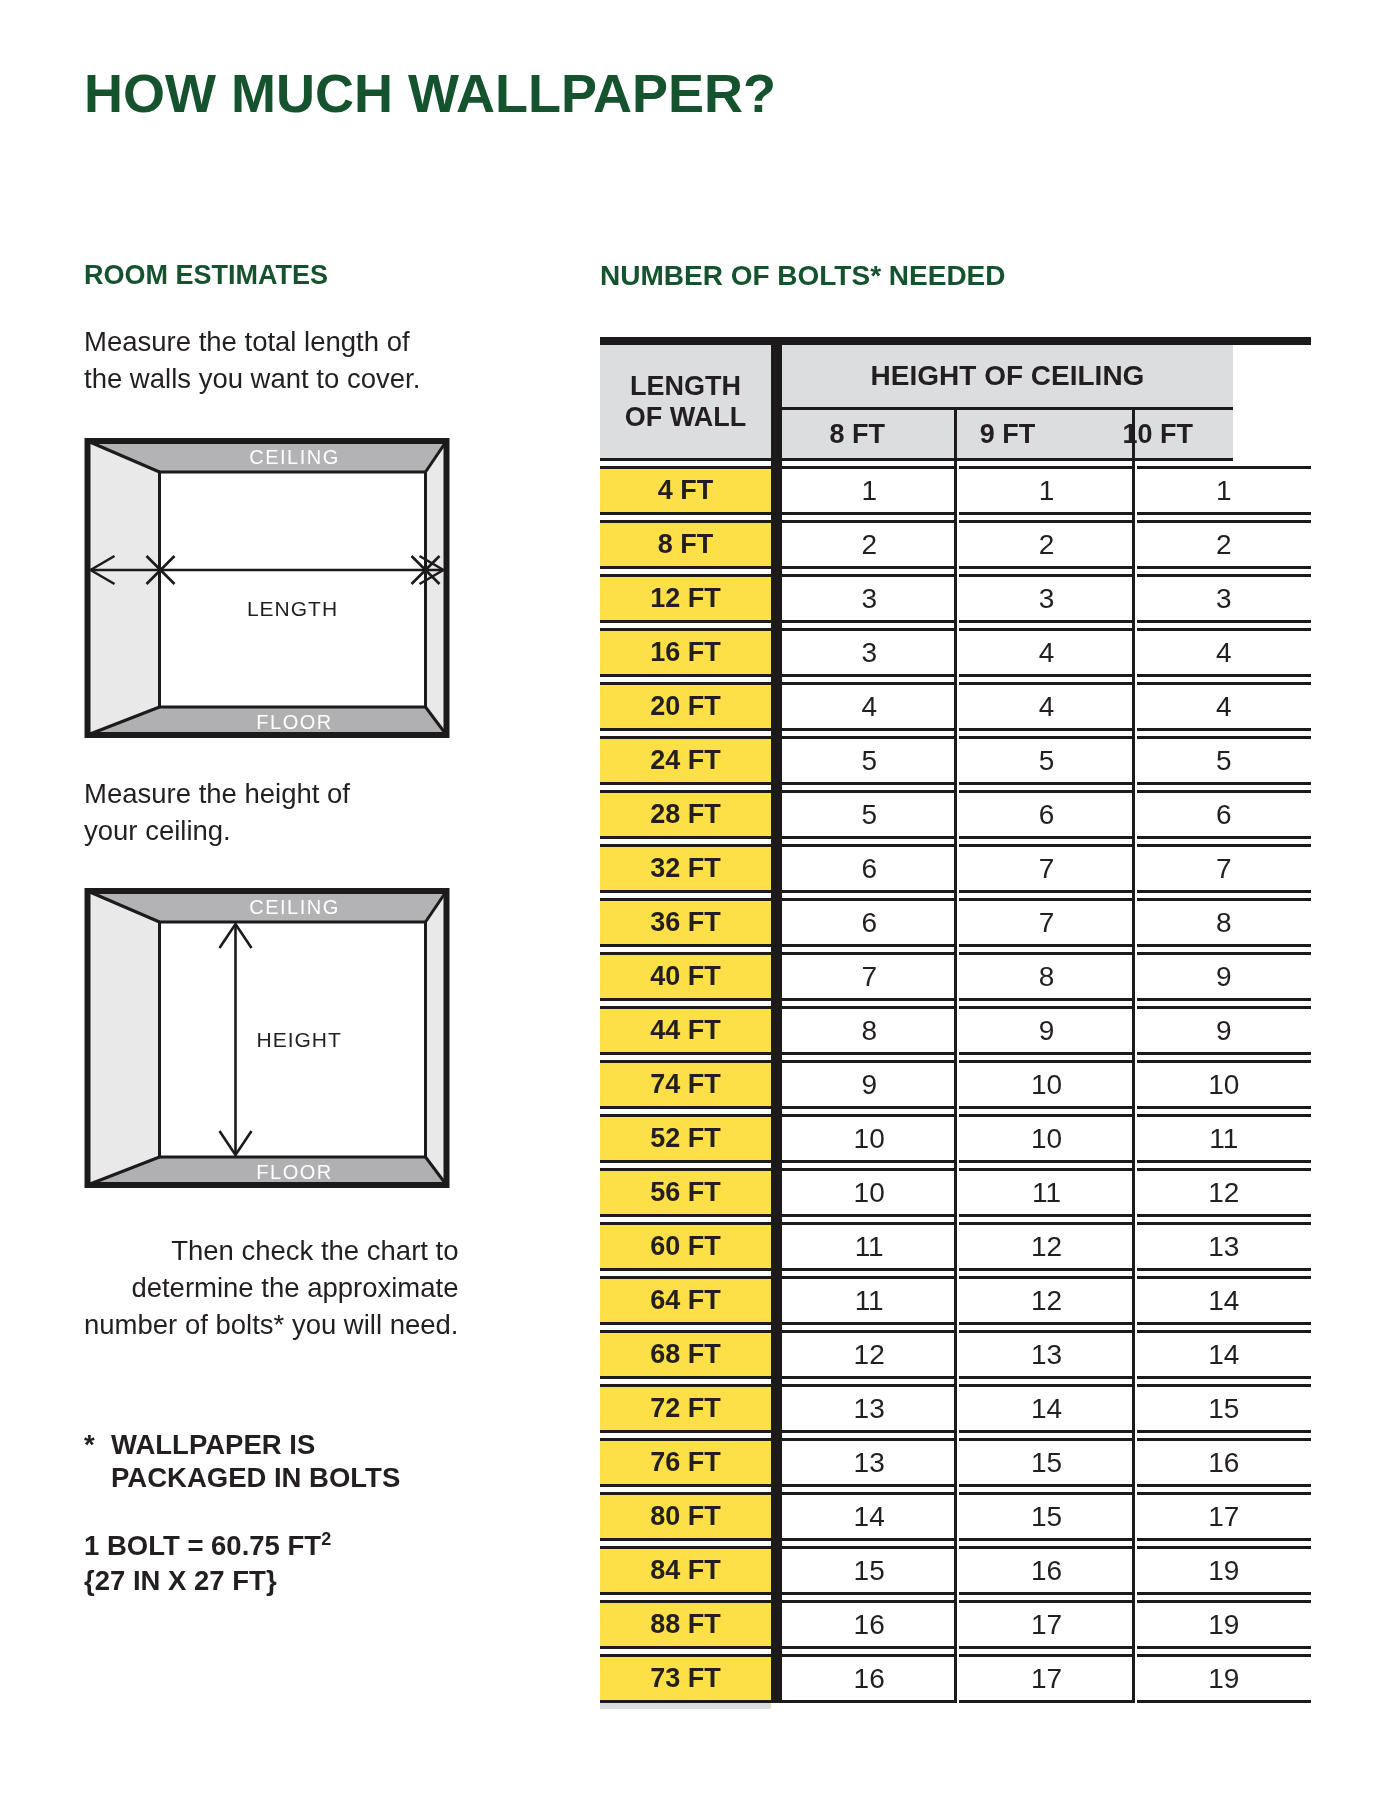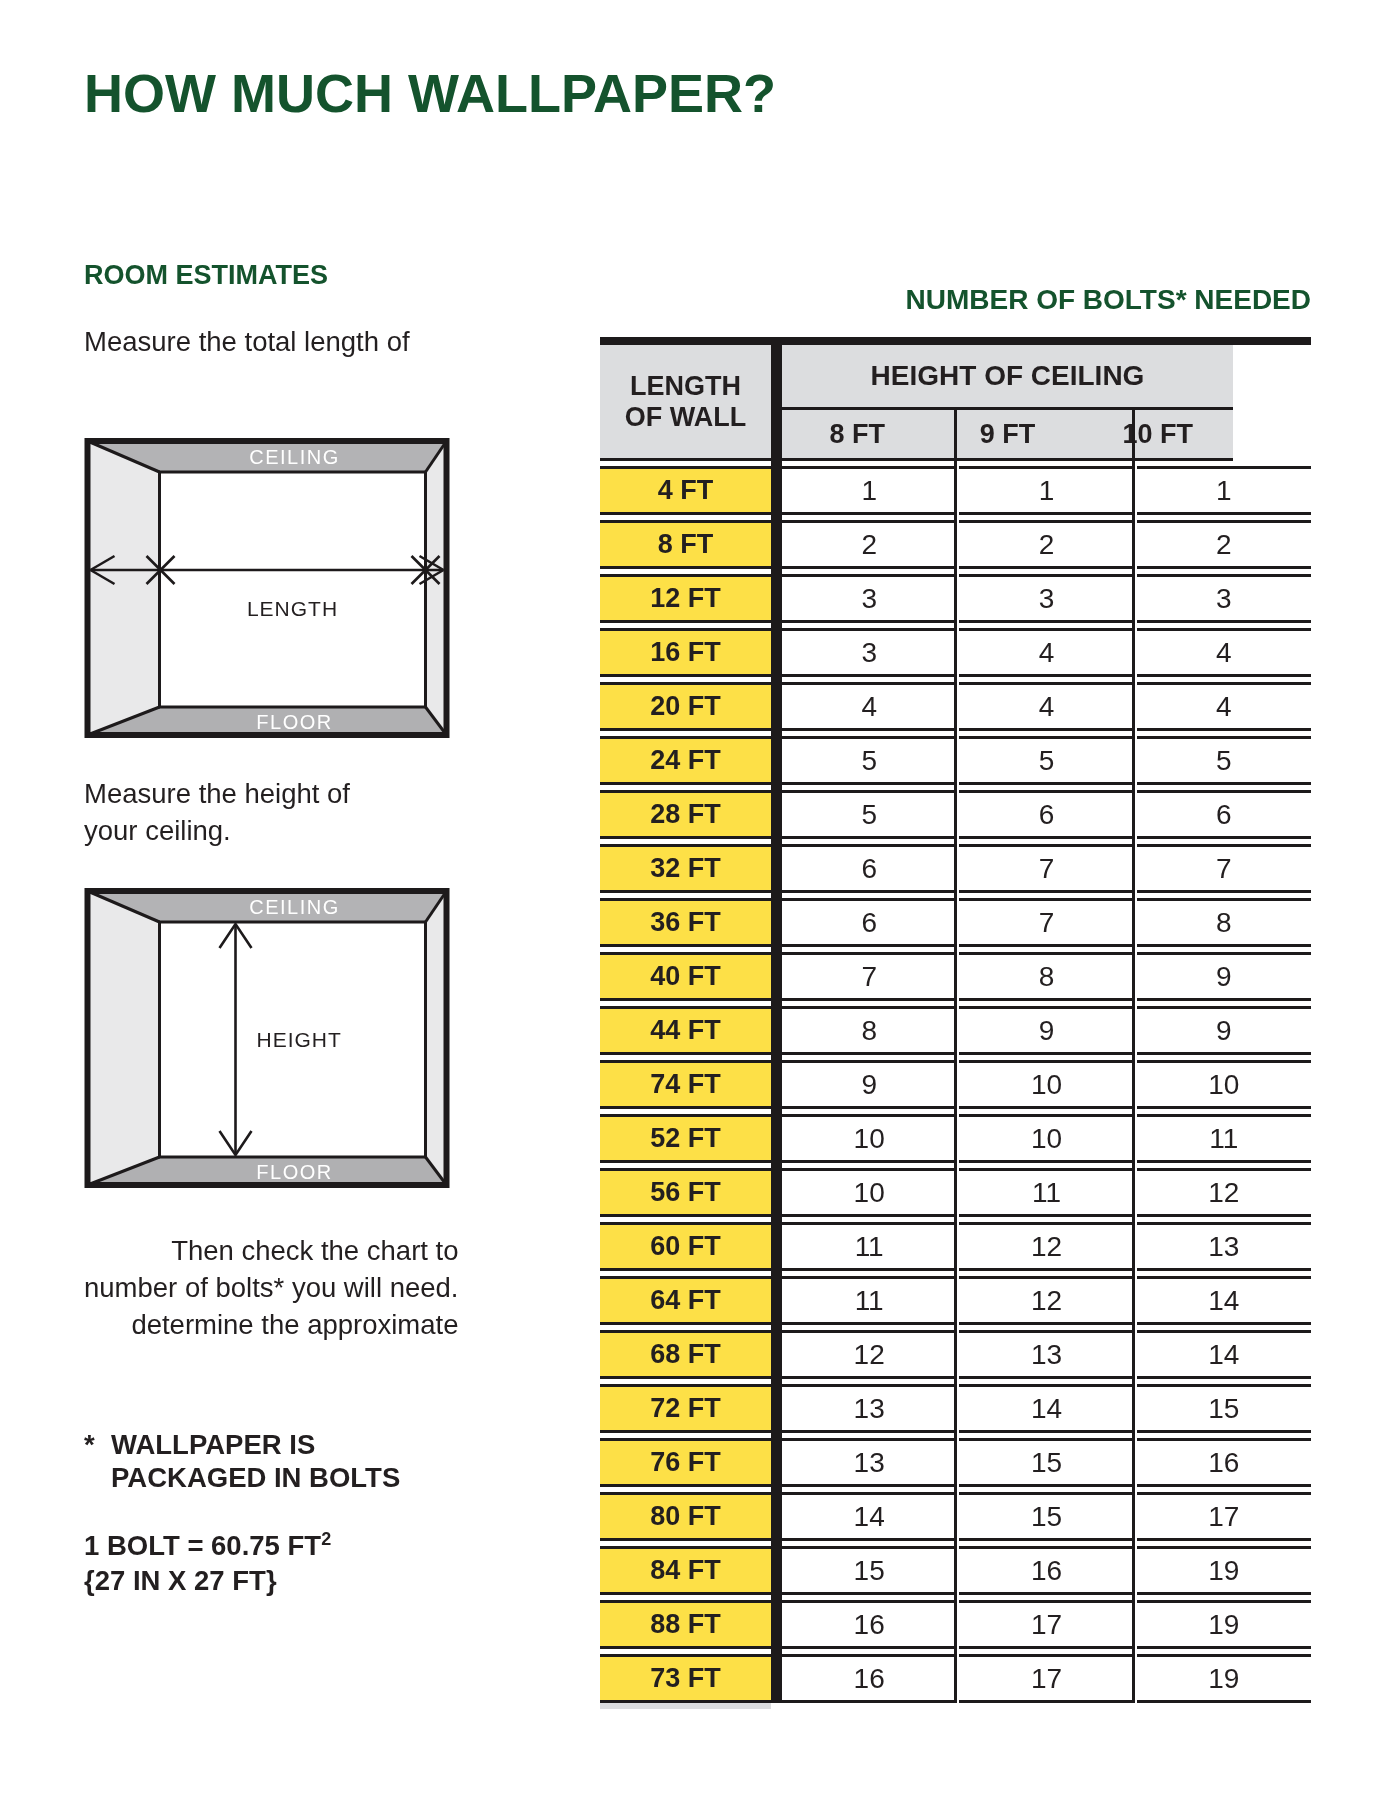--- a/index.html
+++ b/index.html
@@ -12,21 +12,21 @@
   .section-head{font-size:27px;font-weight:bold;}
   .para{font-size:27.5px;line-height:37px;}
   .footnote{font-size:27.5px;font-weight:bold;line-height:33px;}
   .foot-wrap{left:84px;top:1428px;}
   .foot-line{padding-left:27px;position:relative;}
   .foot-star{position:absolute;left:0;top:0;}
   .boltinfo{left:84px;top:1522px;font-size:27.5px;font-weight:bold;line-height:35px;}
   sup{font-size:18px;}
 
   
-  .tbl-head{left:600px;top:284px;width:711px;text-align:right;}
+  .tbl-head{left:600px;top:260px;width:711px;text-align:left;}
   .tbl{left:600px;top:337px;width:711px;}
   .topbar{height:8px;background:#1d1a1b;}
   .vbar{position:absolute;background:#1d1a1b;}
   .vbar.thick{left:171px;top:8px;width:11px;height:1358px;}
   .vbar.t1{left:354px;top:73px;width:3px;height:1293px;}
   .vbar.t2{left:532px;top:73px;width:3px;height:1293px;}
 
   .hdr{display:flex;margin-bottom:5px;}
   .hcol1{width:171px;height:113px;background:#dcdddf;border-bottom:3px solid #1d1a1b;
          display:flex;flex-direction:column;align-items:center;justify-content:center;
@@ -55,20 +55,21 @@
 </style>
 </head>
 <body>
 
 <div class="abs title blue">HOW MUCH WALLPAPER?</div>
 
 <div class="abs section-head blue" style="left:84px;top:260px;">ROOM ESTIMATES</div>
 
 <div class="abs para" style="left:84px;top:323px;">
   <div>Measure the total length of</div>
+  <div>the walls you want to cover.</div>
 </div>
 
 <div class="abs" style="left:84px;top:438px;">
   <svg width="366" height="300" viewBox="0 0 365 300">
     <rect x="3" y="3" width="359" height="294" fill="#ffffff" stroke="none"></rect>
     <polygon points="3,3 362,3 341,34 75,34" fill="#b3b3b5"></polygon>
     <polygon points="3,297 362,297 341,269 75,269" fill="#b0b0b2"></polygon>
     <polygon points="3,3 75,34 75,269 3,297" fill="#e9e9ea"></polygon>
     <polygon points="362,3 341,34 341,269 362,297" fill="#e9e9ea"></polygon>
     <rect x="75" y="34" width="266" height="235" fill="#ffffff" stroke="#1d1a1b" stroke-width="3"></rect>
@@ -118,22 +119,22 @@
     </g>
     <text x="210" y="26" text-anchor="middle" font-size="20" letter-spacing="1.5" fill="#ffffff">CEILING</text>
     <text x="172" y="159" text-anchor="start" font-size="21" letter-spacing="1" fill="#231f20">HEIGHT</text>
     <text x="210" y="291" text-anchor="middle" font-size="20" letter-spacing="1.5" fill="#ffffff">FLOOR</text>
     <rect x="3" y="3" width="359" height="294" fill="none" stroke="#1d1a1b" stroke-width="6"></rect>
   </svg>
 </div>
 
 <div class="abs para" style="left:84px;top:1232px;text-align:right;">
   <div>Then check the chart to</div>
+  <div>determine the approximate</div>
   <div>number of bolts* you will need.</div>
-  <div>determine the approximate</div>
 </div>
 
 <div class="abs footnote foot-wrap">
   <div class="foot-line">
     <span class="foot-star">*</span>
     <span>WALLPAPER IS</span>
   </div>
   <div class="foot-line"><span>PACKAGED IN BOLTS</span></div>
 </div>
 

